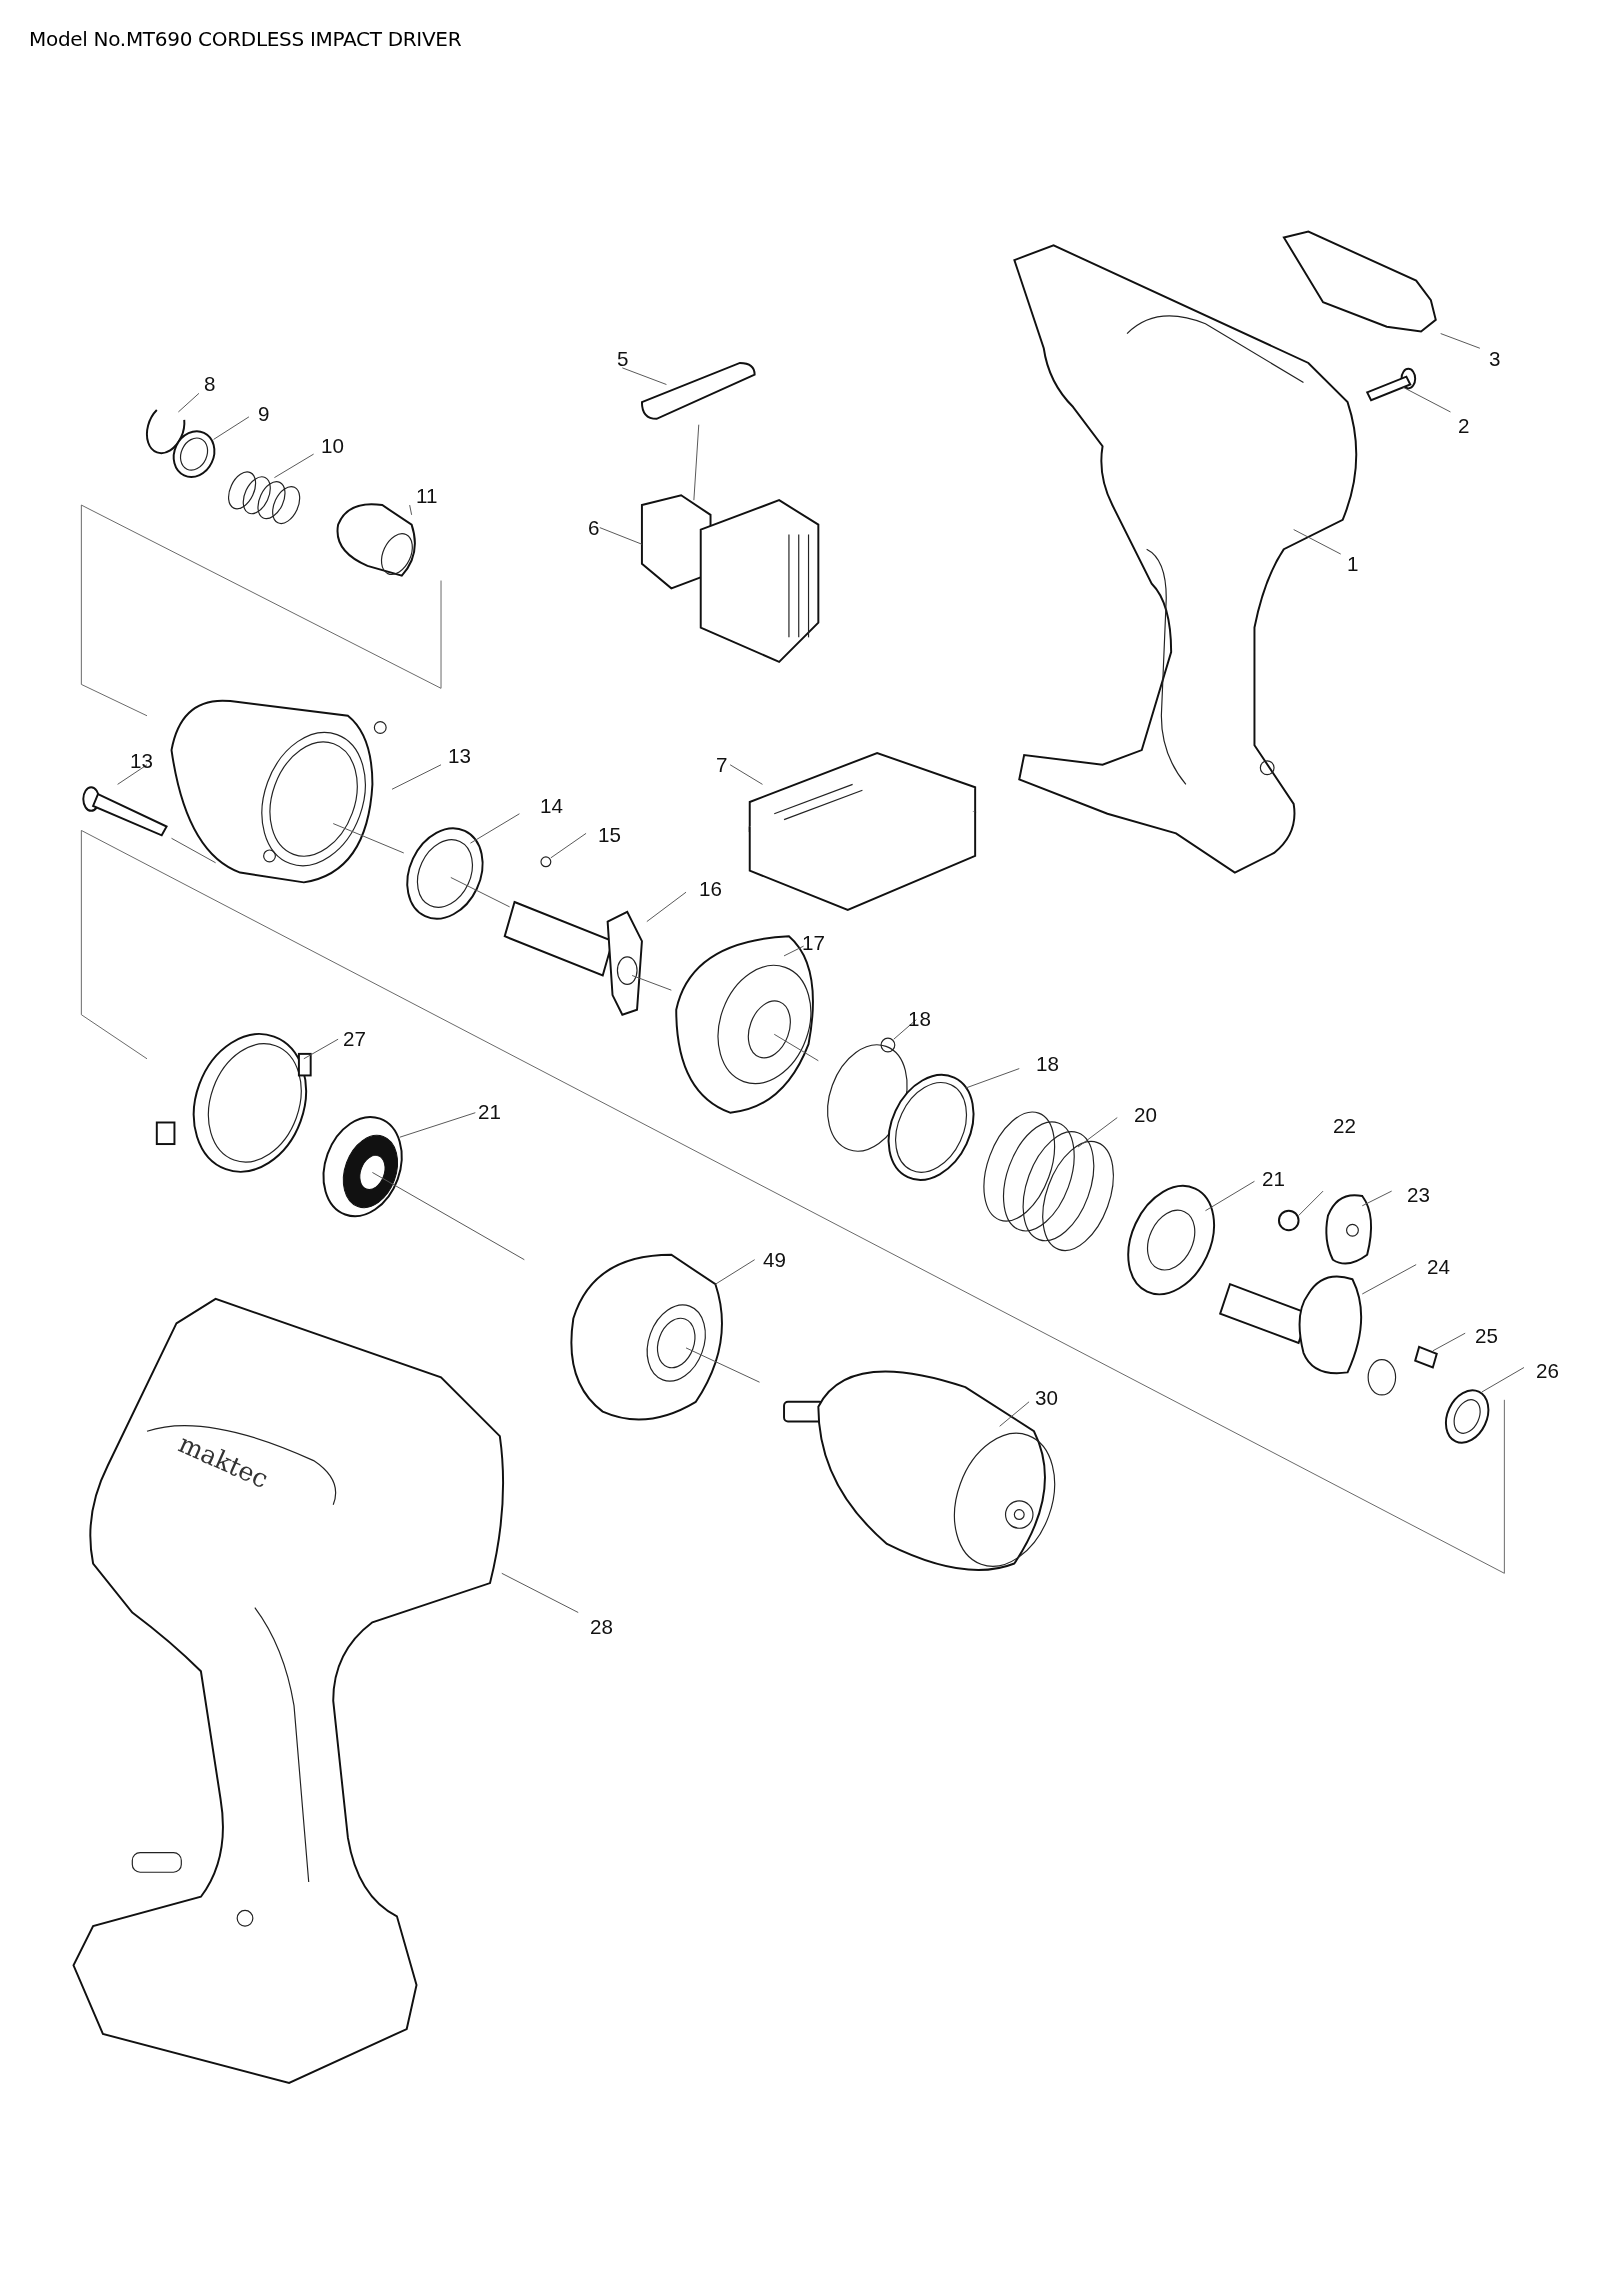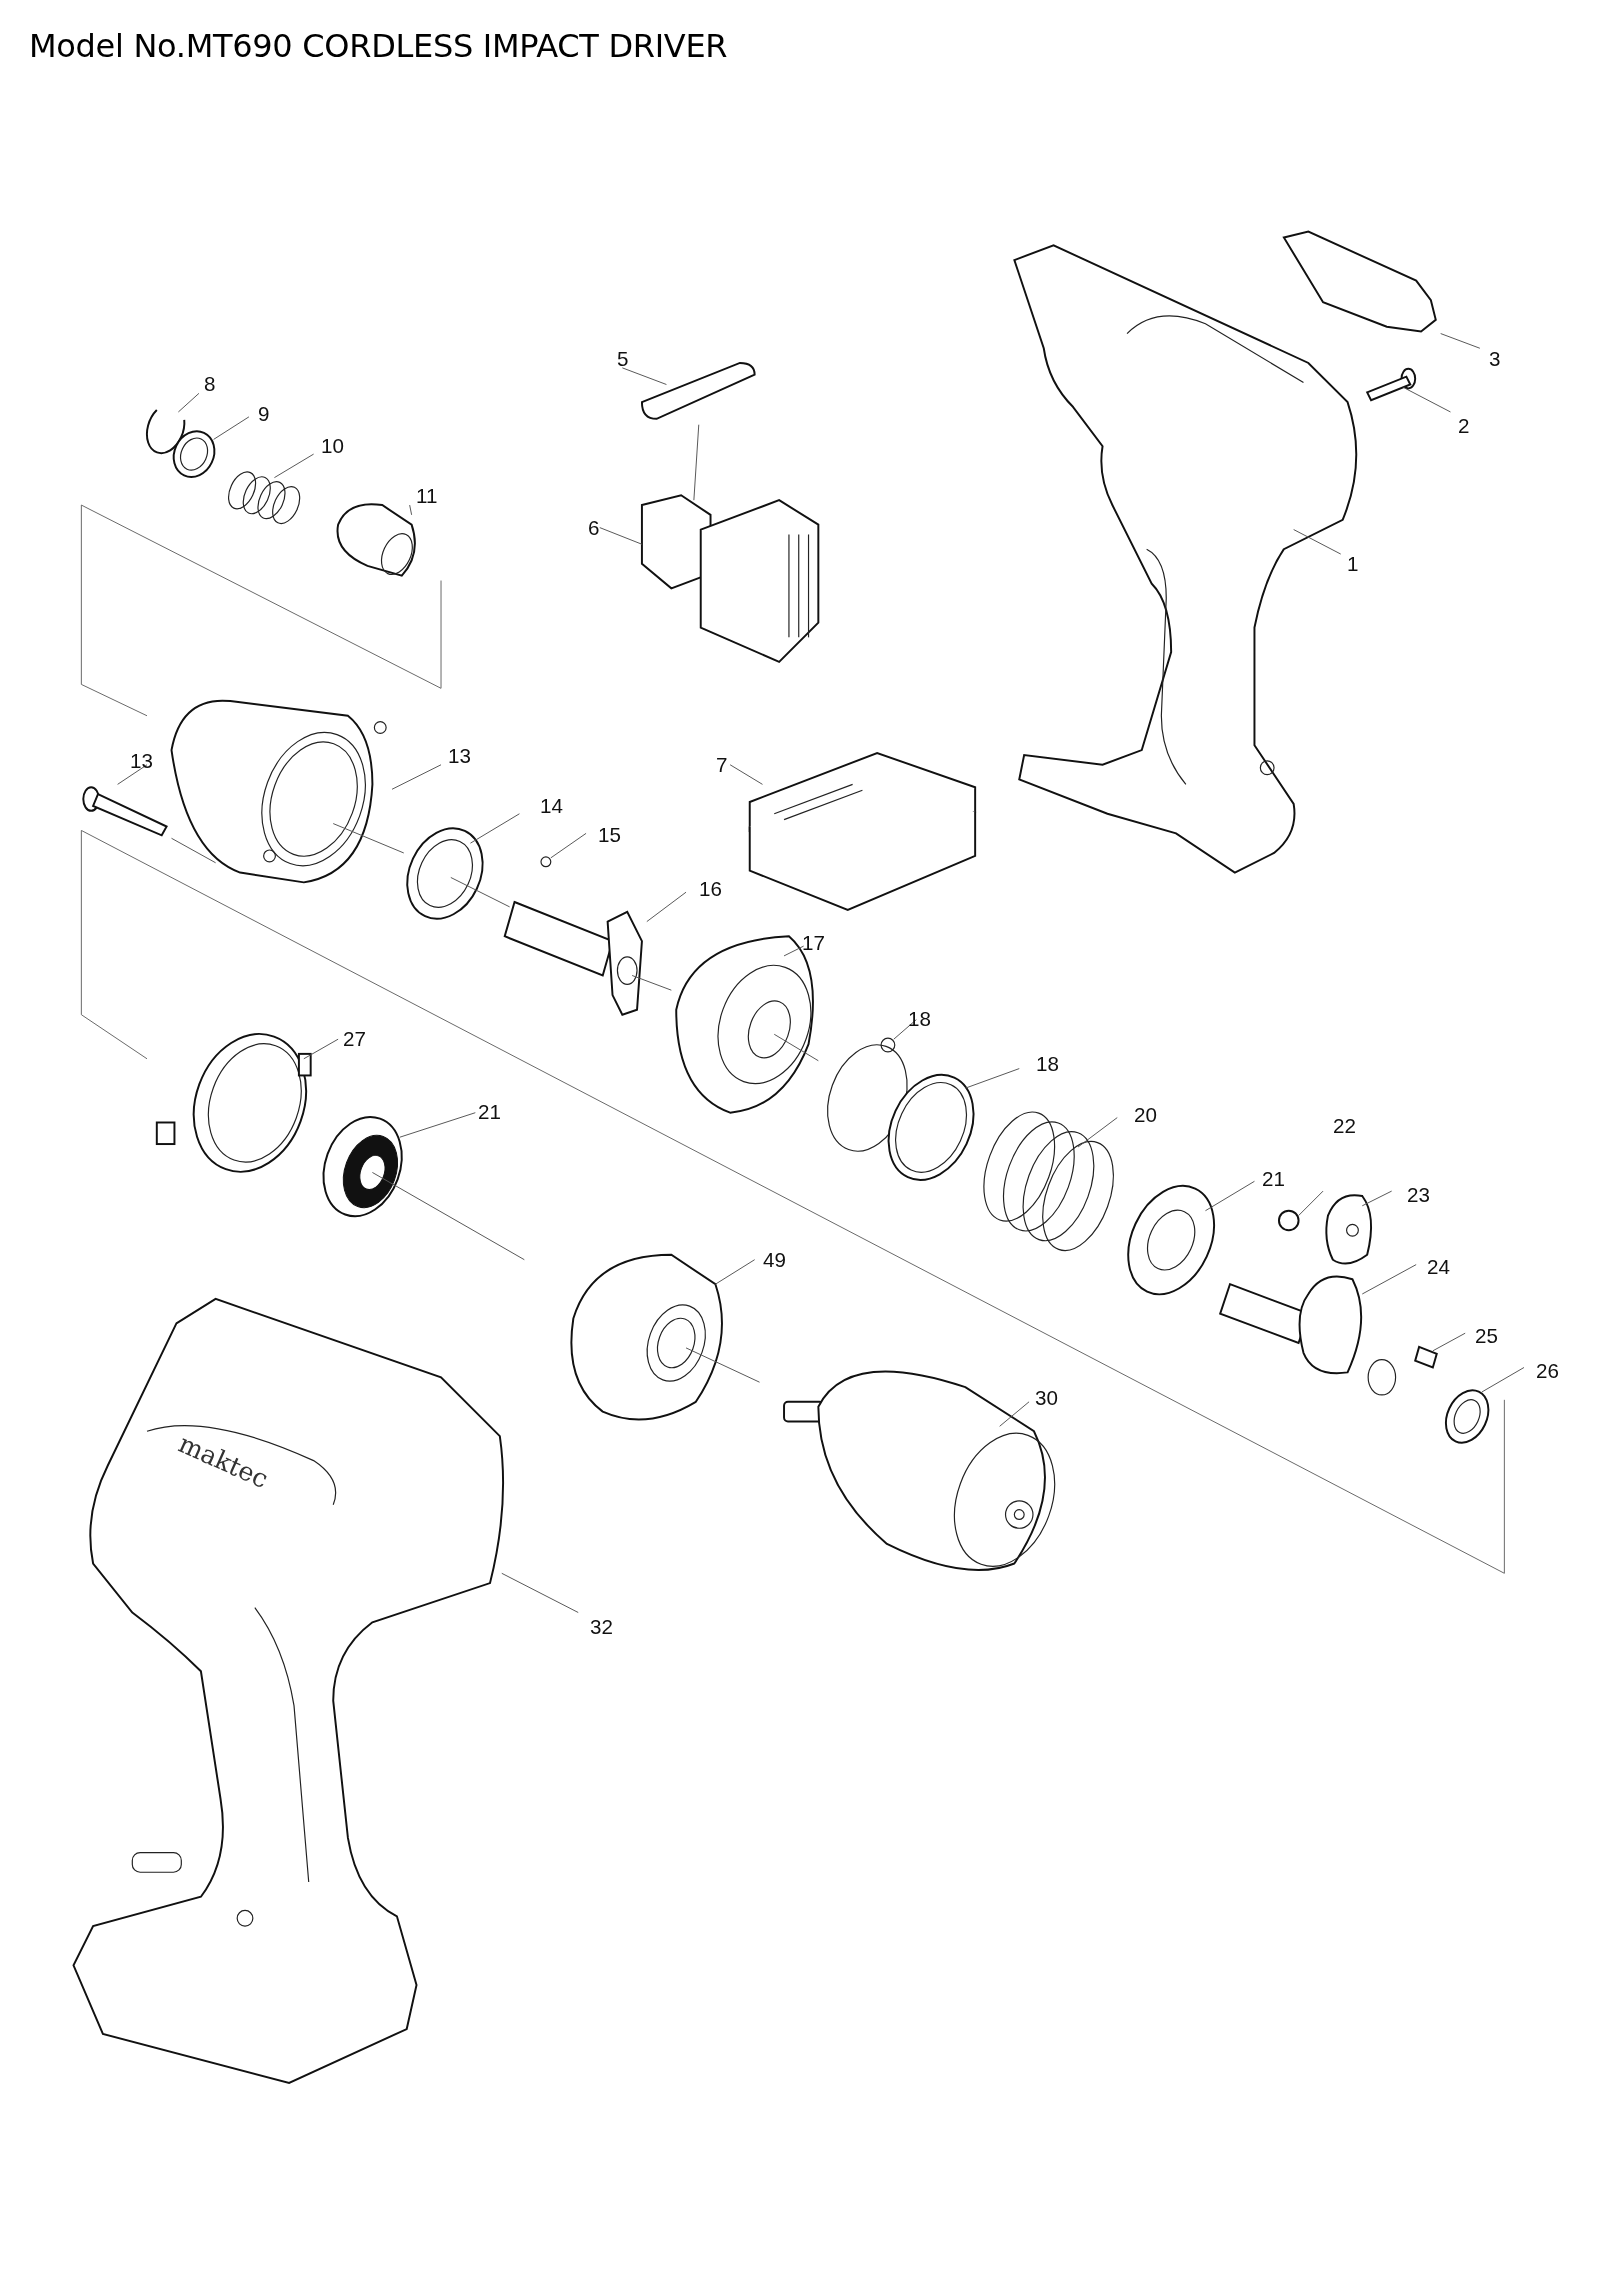--- a/index.html
+++ b/index.html
@@ -1,19 +1,19 @@
 <!DOCTYPE html>
 <html><head>
 <meta charset="utf-8">
 <style>
   html, body { margin:0; padding:0; background:#ffffff; }
   body { width:1621px; height:2293px; position:relative; overflow:hidden; }
   .title {
     position:absolute; left:29px; top:27.4px;
-    font-family:"DejaVu Sans", sans-serif; font-size:32px; color:#000;
+    font-family:"DejaVu Sans", sans-serif; font-size:20px; color:#000;
     letter-spacing:-0.3px; white-space:nowrap;
   }
   svg.drawing { position:absolute; left:0; top:0; }
   .callout {
     position:absolute; font-family:"Liberation Sans", sans-serif;
     font-size:20.6px; color:#111; line-height:1; cursor:pointer;
   }
   .part { fill:#fff; stroke:#111; stroke-width:2; }
   .thin { fill:none; stroke:#222; stroke-width:1.2; }
   .lead { fill:none; stroke:#555; stroke-width:1; }
@@ -266,14 +266,14 @@
 <div class="callout" style="left:1262px;top:1169px">21</div>
 <div class="callout" style="left:1333px;top:1116px">22</div>
 <div class="callout" style="left:1407px;top:1185px">23</div>
 <div class="callout" style="left:1427px;top:1257px">24</div>
 <div class="callout" style="left:1475px;top:1326px">25</div>
 <div class="callout" style="left:1536px;top:1361px">26</div>
 <div class="callout" style="left:343px;top:1029px">27</div>
 <div class="callout" style="left:478px;top:1102px">21</div>
 <div class="callout" style="left:763px;top:1250px">49</div>
 <div class="callout" style="left:1035px;top:1388px">30</div>
-<div class="callout" style="left:590px;top:1617px">32</div>
+<div class="callout" style="left:590px;top:1617px">28</div>
 
 
 </body></html>

